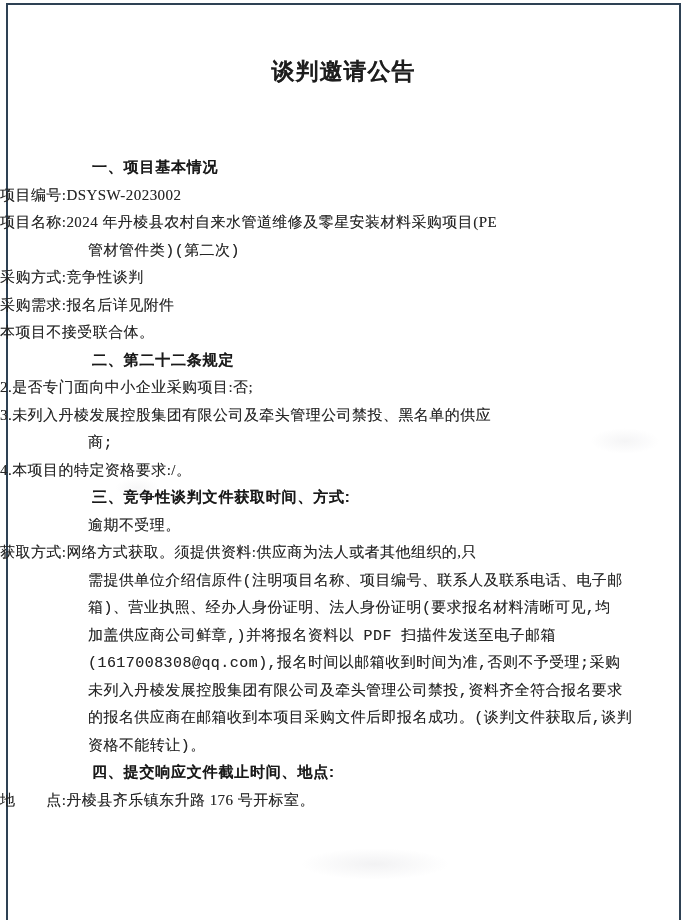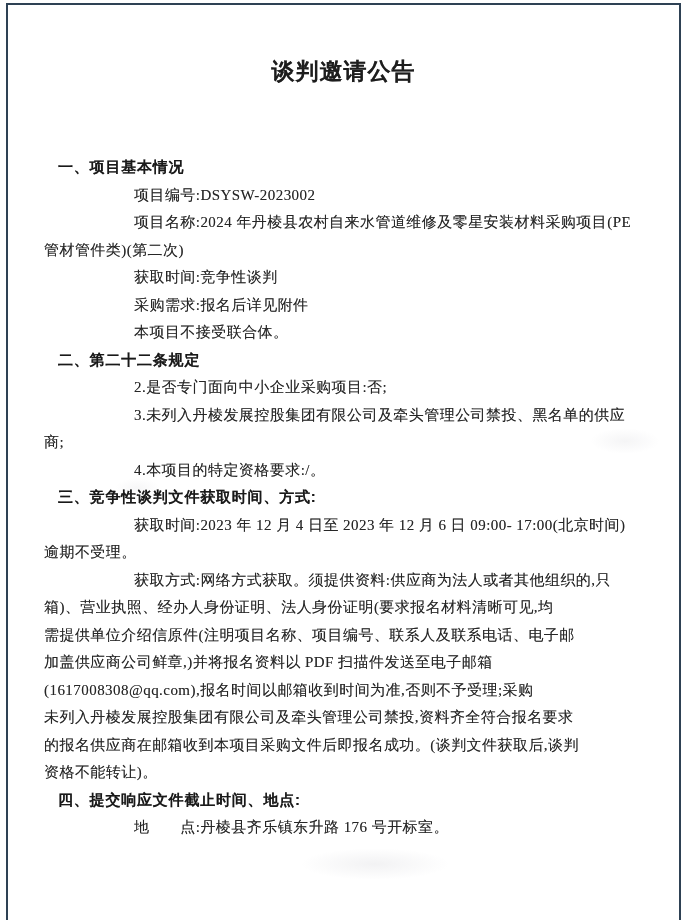--- a/index.html
+++ b/index.html
@@ -43,24 +43,24 @@
   .line{
     height:27.5px;
     display:flex;
     align-items:center;
     font-size:15px;
     color:var(--ink);
     letter-spacing:0.45px;
     white-space:pre;
     text-shadow:0 0 0.4px rgba(40,40,40,0.45);
   }
-  .line.margin{padding-left:44px;}
-  .line.indent{padding-left:134px;}
+  .line.margin{padding-left:88px;font-family:Liberation Mono, monospace;}
+  .line.indent{}
   .line.heading{
-    padding-left:58px;
+    padding-left:92px;
     font-family:"Liberation Sans","DejaVu Sans",sans-serif;
     font-weight:bold;
     font-size:15px;
     letter-spacing:0.8px;
     color:#191919;
     text-shadow:0 0 0.4px rgba(20,20,20,0.5);
   }
   .smudge{
     position:absolute;
     border-radius:50%;
@@ -85,34 +85,33 @@
 <div class="page">
   <div class="page-border"></div>
 
   <div class="doc-title">谈判邀请公告</div>
 
   <div class="doc-body">
       <div class="line heading">一、项目基本情况</div>
       <div class="line indent">项目编号:DSYSW-2023002</div>
       <div class="line indent">项目名称:2024 年丹棱县农村自来水管道维修及零星安装材料采购项目(PE</div>
       <div class="line margin">管材管件类)(第二次)</div>
-      <div class="line indent">获取时间:竞争性谈判</div>
+      <div class="line indent">采购方式:竞争性谈判</div>
       <div class="line indent">采购需求:报名后详见附件</div>
       <div class="line indent">本项目不接受联合体。</div>
       <div class="line heading">二、第二十二条规定</div>
       <div class="line indent">2.是否专门面向中小企业采购项目:否;</div>
       <div class="line indent">3.未列入丹棱发展控股集团有限公司及牵头管理公司禁投、黑名单的供应</div>
       <div class="line margin">商;</div>
       <div class="line indent">4.本项目的特定资格要求:/。</div>
       <div class="line heading">三、竞争性谈判文件获取时间、方式:</div>
-      <div class="line indent">获取时间:2023 年 12 月 4 日至 2023 年 12 月 6 日 09:00- 17:00(北京时间)</div>
       <div class="line margin">逾期不受理。</div>
       <div class="line indent">获取方式:网络方式获取。须提供资料:供应商为法人或者其他组织的,只</div>
+      <div class="line margin">需提供单位介绍信原件(注明项目名称、项目编号、联系人及联系电话、电子邮</div>
       <div class="line margin">箱)、营业执照、经办人身份证明、法人身份证明(要求报名材料清晰可见,均</div>
-      <div class="line margin">需提供单位介绍信原件(注明项目名称、项目编号、联系人及联系电话、电子邮</div>
       <div class="line margin">加盖供应商公司鲜章,)并将报名资料以 PDF 扫描件发送至电子邮箱</div>
       <div class="line margin">(1617008308@qq.com),报名时间以邮箱收到时间为准,否则不予受理;采购</div>
       <div class="line margin">未列入丹棱发展控股集团有限公司及牵头管理公司禁投,资料齐全符合报名要求</div>
       <div class="line margin">的报名供应商在邮箱收到本项目采购文件后即报名成功。(谈判文件获取后,谈判</div>
       <div class="line margin">资格不能转让)。</div>
       <div class="line heading">四、提交响应文件截止时间、地点:</div>
       <div class="line indent">地　　点:丹棱县齐乐镇东升路 176 号开标室。</div>
     </div>
 
   <div class="smudge smudge-1"></div>

